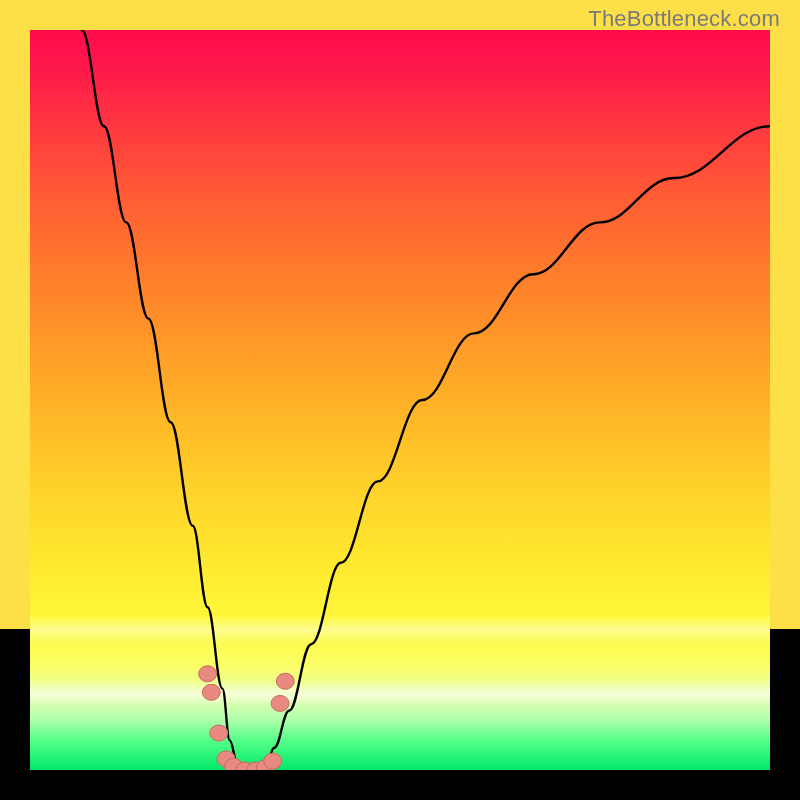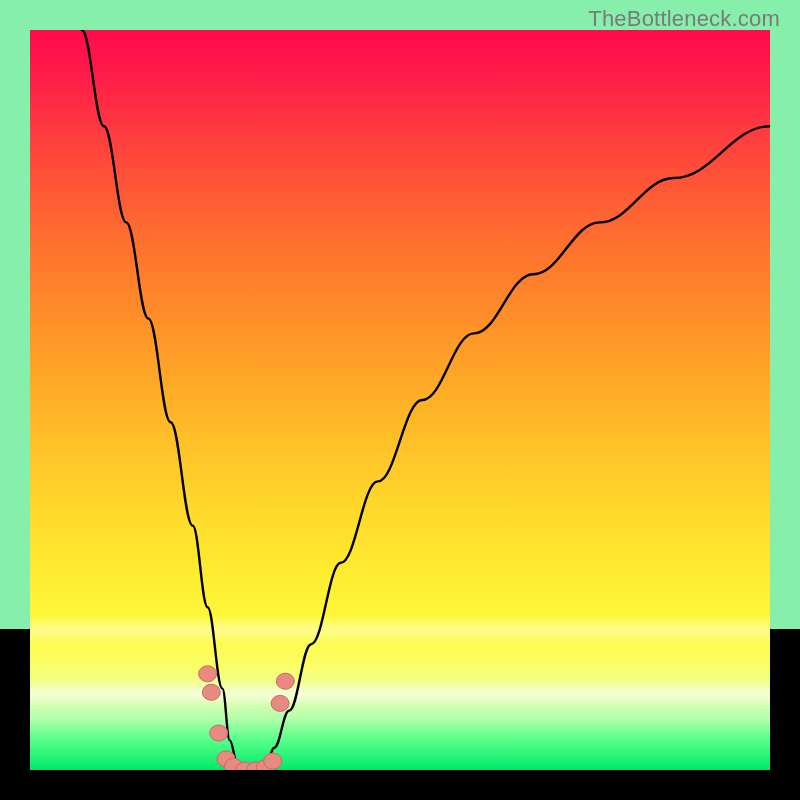--- a/index.html
+++ b/index.html
@@ -10,21 +10,21 @@
     background: #000;
     overflow: hidden;
     font-family: Arial, Helvetica, sans-serif;
   }
   .frame {
     position: absolute;
     left: 0;
     top: 0;
     width: 800px;
     height: 629px;
-    background: #86efac;
+    background: #fde047;
   }
   .plot {
     position: absolute;
     left: 30px;
     top: 30px;
     width: 740px;
     height: 740px;
     background: linear-gradient(to bottom,
       #ff0b4b 0%,
       #ff1b4a 6%,

